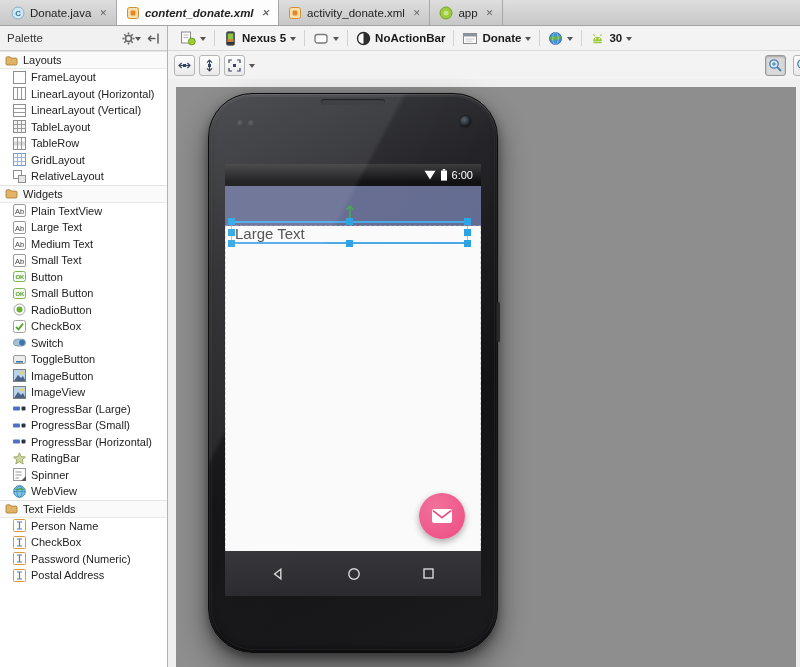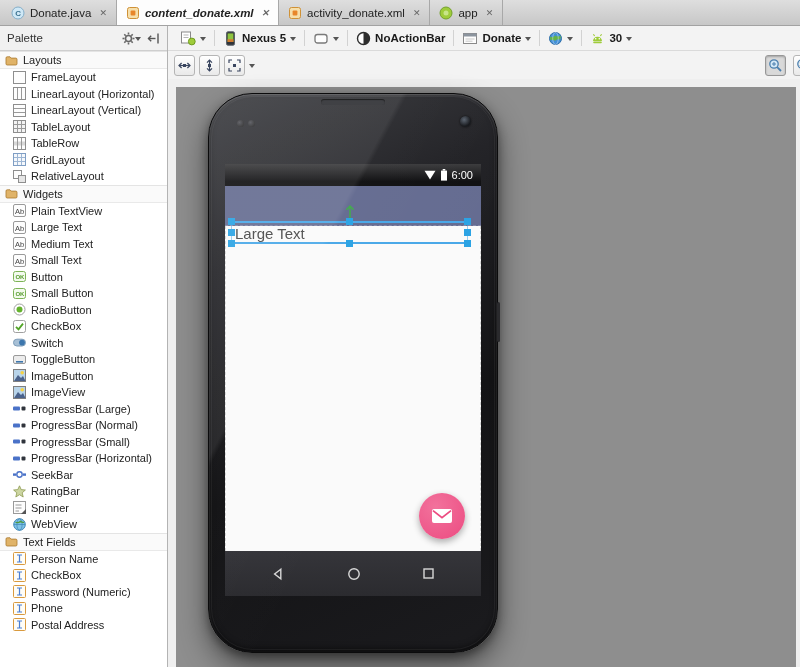--- a/index.html
+++ b/index.html
@@ -389,49 +389,30 @@
             </span>
             <span>ProgressBar (Large)</span>
           </div>
           <div class="p-item">
             <span class="picon">
               <svg width="13" height="13" viewBox="0 0 13 13">
                 <rect x="0" y="4.5" width="7" height="4" rx="1" fill="#4a72c8"></rect>
                 <rect x="8.5" y="4.5" width="4" height="4" rx="1" fill="#30343c"></rect>
               </svg>
             </span>
-            <span>ProgressBar (Normal)</span>
+            <span>ProgressBar (Small)</span>
           </div>
           <div class="p-item">
             <span class="picon">
               <svg width="13" height="13" viewBox="0 0 13 13">
                 <rect x="0" y="4.5" width="7" height="4" rx="1" fill="#4a72c8"></rect>
                 <rect x="8.5" y="4.5" width="4" height="4" rx="1" fill="#30343c"></rect>
               </svg>
             </span>
-            <span>ProgressBar (Small)</span>
-          </div>
-          <div class="p-item">
-            <span class="picon">
-              <svg width="13" height="13" viewBox="0 0 13 13">
-                <rect x="0" y="4.5" width="7" height="4" rx="1" fill="#4a72c8"></rect>
-                <rect x="8.5" y="4.5" width="4" height="4" rx="1" fill="#30343c"></rect>
-              </svg>
-            </span>
             <span>ProgressBar (Horizontal)</span>
-          </div>
-          <div class="p-item">
-            <span class="picon">
-              <svg width="13" height="13" viewBox="0 0 13 13">
-                <rect x="0" y="5.4" width="3" height="2.4" fill="#4a72c8"></rect>
-                <circle cx="6.5" cy="6.5" r="2.7" fill="#fff" stroke="#4a72c8" stroke-width="1.4"></circle>
-                <rect x="10" y="5.4" width="3" height="2.4" fill="#4a72c8"></rect>
-              </svg>
-            </span>
-            <span>SeekBar</span>
           </div>
           <div class="p-item">
             <span class="picon">
               <svg width="13" height="13" viewBox="0 0 13 13">
                 <path d="M6.5 .8 L8.2 4.6 L12.4 5 L9.2 7.8 L10.2 12 L6.5 9.7 L2.8 12 L3.8 7.8 L.6 5 L4.8 4.6 z" fill="#cdd6a2" stroke="#8e9a52" stroke-width=".8"></path>
               </svg>
             </span>
             <span>RatingBar</span>
           </div>
           <div class="p-item">
@@ -484,29 +465,20 @@
             <span>CheckBox</span>
           </div>
           <div class="p-item">
             <span class="picon">
               <svg width="13" height="13" viewBox="0 0 13 13">
                 <rect x=".5" y=".5" width="12" height="12" rx="1" fill="#fffdf6" stroke="#d99a3e"></rect>
                 <path d="M4 3 h5 M6.5 3 v7 M4 10 h5" fill="none" stroke="#4a7fd4" stroke-width="1.2"></path>
               </svg>
             </span>
             <span>Password (Numeric)</span>
-          </div>
-          <div class="p-item">
-            <span class="picon">
-              <svg width="13" height="13" viewBox="0 0 13 13">
-                <rect x=".5" y=".5" width="12" height="12" rx="1" fill="#fffdf6" stroke="#d99a3e"></rect>
-                <path d="M4 3 h5 M6.5 3 v7 M4 10 h5" fill="none" stroke="#4a7fd4" stroke-width="1.2"></path>
-              </svg>
-            </span>
-            <span>Phone</span>
           </div>
           <div class="p-item">
             <span class="picon">
               <svg width="13" height="13" viewBox="0 0 13 13">
                 <rect x=".5" y=".5" width="12" height="12" rx="1" fill="#fffdf6" stroke="#d99a3e"></rect>
                 <path d="M4 3 h5 M6.5 3 v7 M4 10 h5" fill="none" stroke="#4a7fd4" stroke-width="1.2"></path>
               </svg>
             </span>
             <span>Postal Address</span>
           </div>

